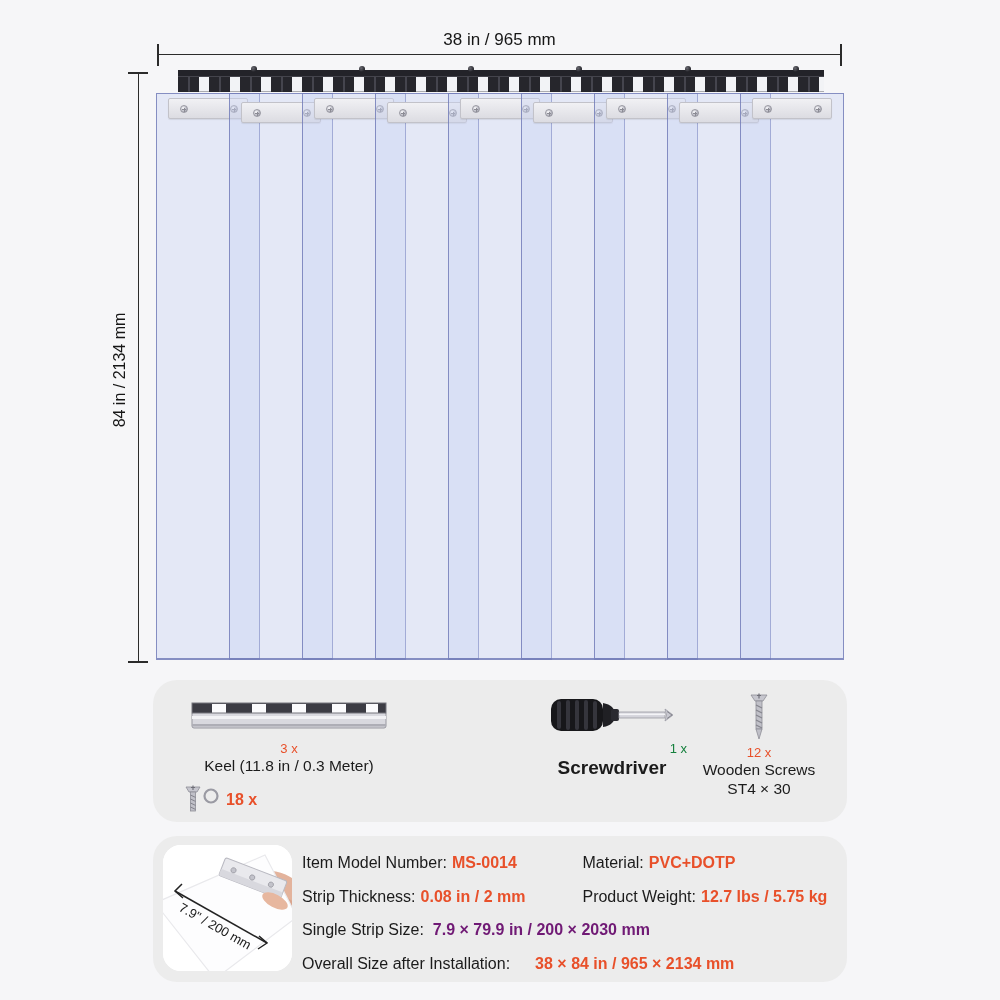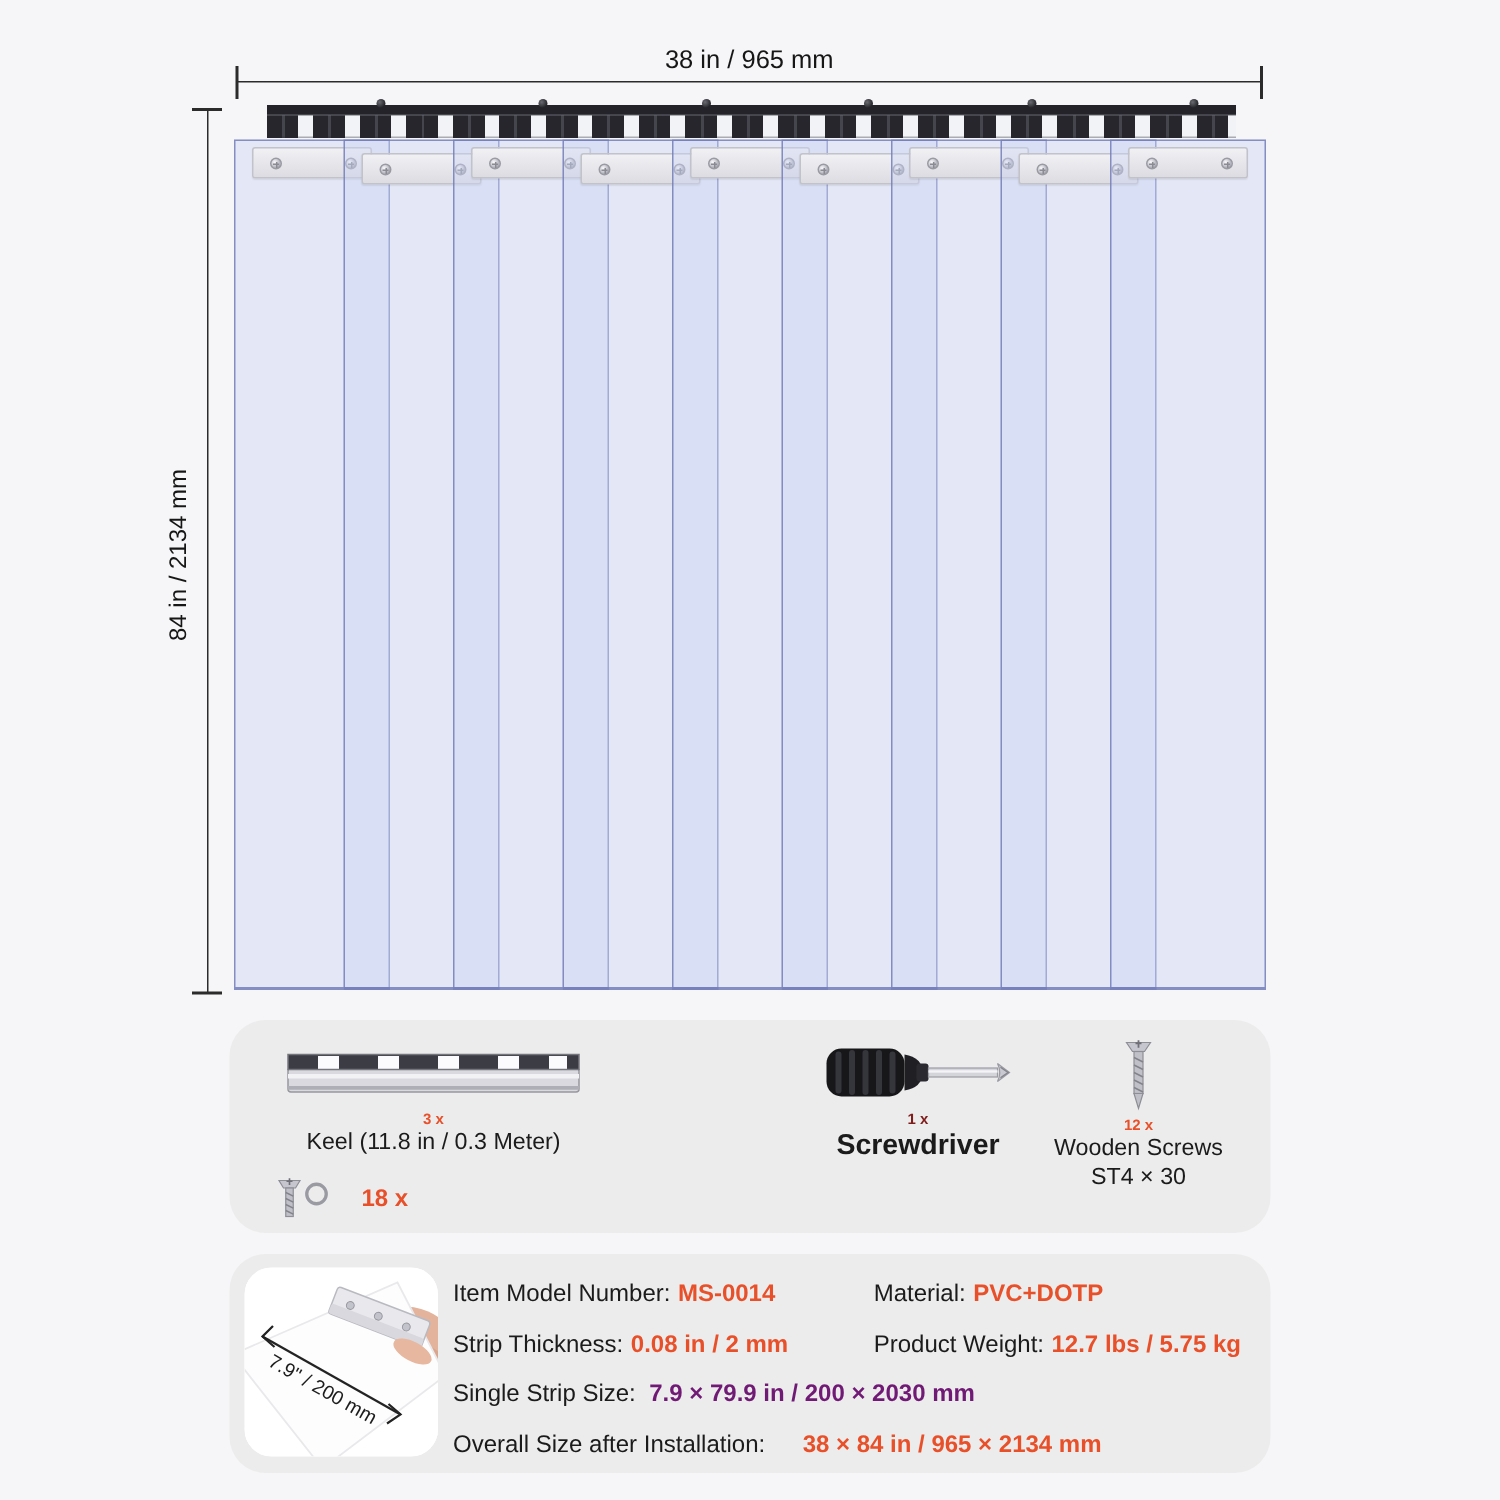--- a/index.html
+++ b/index.html
@@ -48,25 +48,25 @@
   .screw:before { content:""; position:absolute; left:3px; top:1.5px; width:1px; height:4px; background:#8b8b94; }
 
   
   .card { position:absolute; left:153px; width:694px; background:#ececec; border-radius:24px; }
   .card.parts { top:680px; height:142px; }
   .card.specs { top:836px; height:146px; }
 
   
   .part-col { position:absolute; transform:translateX(-50%); text-align:center; }
   .part-icon { display:flex; align-items:center; justify-content:center; }
-  .part-qty { font-size:10px; font-weight:bold; margin-top:3px; }
+  .part-qty { font-size:13px; font-weight:normal; margin-top:3px; }
   .part-name { font-size:15.5px; color:#1b1b1b; margin-top:1px; white-space:nowrap; }
   .part-name.big { font-size:19px; font-weight:bold; }
   .machine-row { position:absolute; left:30px; top:103px; display:flex; align-items:center;
-                 gap:20px; font-size:16px; color:#1b1b1b; white-space:nowrap; }
+                 gap:5px; font-size:16px; color:#1b1b1b; white-space:nowrap; }
   .machine-row .qty { font-weight:bold; }
 
   
   .thumb { position:absolute; left:10px; top:9px; width:129px; height:126px;
            background:#ffffff; border-radius:18px; overflow:hidden; }
   .spec-col { position:absolute; left:149px; top:10px; }
   .spec-line { position:absolute; left:0; white-space:nowrap; font-size:16px; color:#1b1b1b; }
   .spec-line .cell1 { display:inline-block; width:276px; }
   .spec-line .val { font-weight:bold; margin-left:5px; }
   .l1 { top:8px; } .l2 { top:42px; } .l3 { top:75px; } .l4 { top:109px; }
@@ -188,21 +188,21 @@
           <rect x="35" y="5" width="4" height="30" rx="2" fill="#35353c"></rect>
           <rect x="44" y="6" width="4" height="28" rx="2" fill="#35353c"></rect>
           <path d="M54 8 q12 2 12 12 q0 10 -12 12 z" fill="#202024"></path>
           <rect x="62" y="14" width="8" height="12" rx="2" fill="#2a2a30"></rect>
           <rect x="70" y="17" width="46" height="6" fill="#d4d4db" stroke="#9b9ba4" stroke-width=".8"></rect>
           <rect x="70" y="18.5" width="46" height="1.6" fill="#f4f4f7"></rect>
           <path d="M116 14 l8 6 l-8 6 q3 -6 0 -12 z" fill="#c9c9d1" stroke="#9b9ba4" stroke-width=".8"></path>
           <path d="M118 16.5 l5 3.5 l-5 3.5" fill="none" stroke="#85858e" stroke-width="1"></path>
         </svg>
       </div>
-      <div class="part-qty" style="color: #7f1d1d;">1 x</div>
+      <div class="part-qty" style="color: #15803d; text-align: right;">1 x</div>
       <div class="part-name big">Screwdriver</div>
     </div>
 
     <div class="part-col" style="left:606px; top:10px; width:160px;">
       <div class="part-icon" style="height:52px;">
         <svg width="28" height="50" viewBox="0 0 28 50">
           <path d="M6 4 h16 l-4 6 h-8 z" fill="#c6c6ce" stroke="#8e8e97" stroke-width=".8"></path>
           <path d="M12 4.5 h4 M14 2.5 v5" stroke="#6f6f78" stroke-width="1.2" fill="none"></path>
           <rect x="11" y="10" width="6" height="28" fill="#c0c0c8" stroke="#8e8e97" stroke-width=".8"></rect>
           <path d="M11 14 l6 3 M11 19 l6 3 M11 24 l6 3 M11 29 l6 3 M11 34 l6 3" stroke="#83838c" stroke-width="1.1"></path>

